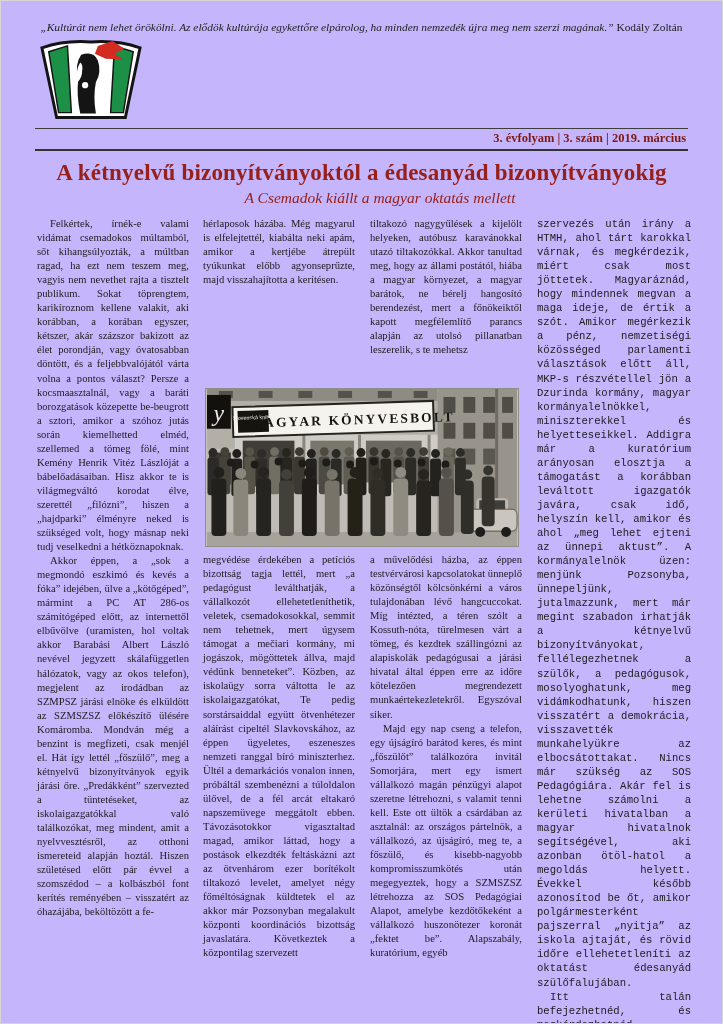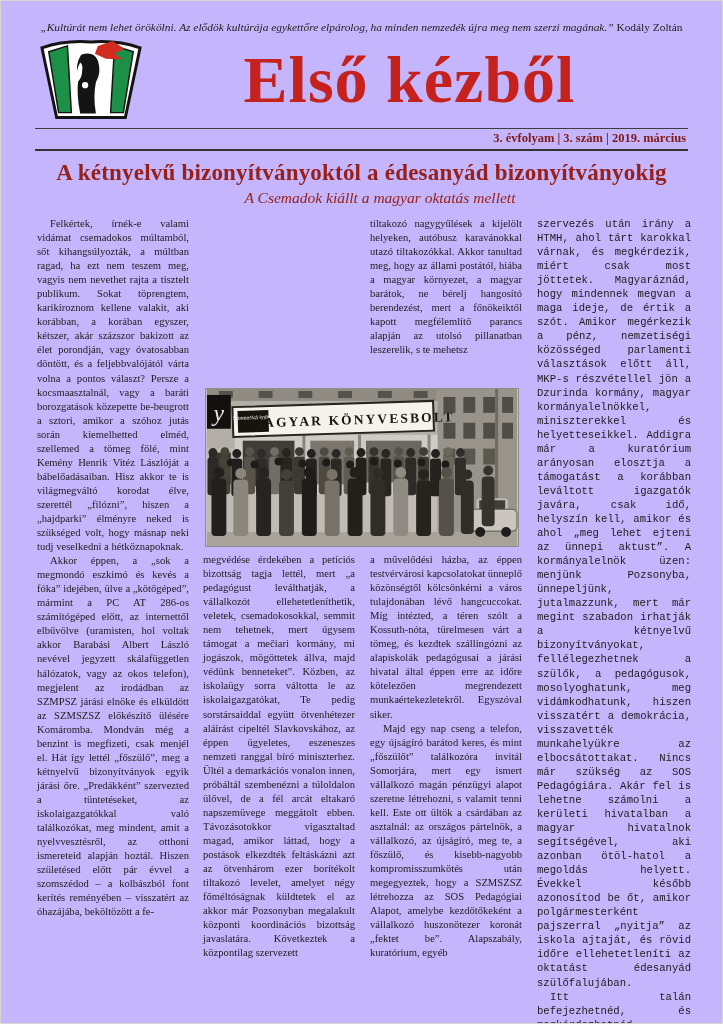--- a/index.html
+++ b/index.html
@@ -45,36 +45,36 @@
       <svg viewBox="0 0 110 84" xmlns="http://www.w3.org/2000/svg">
         <path d="M5,9 Q28,1 55,3 Q82,1 105,9 L90,80 L20,80 Z" fill="#ffffff" stroke="#141414" stroke-width="3"></path>
         <path d="M12,13 L31,7 L35,75 L22,75 Z" fill="#1d9048" stroke="#141414" stroke-width="1.5"></path>
         <path d="M98,13 L79,7 L75,75 L88,75 Z" fill="#1d9048" stroke="#141414" stroke-width="1.5"></path>
         <path d="M62,7 L77,2 L89,10 L79,15 L88,21 L70,20 L59,15 Z" fill="#d22b20"></path>
         <path d="M45,16 Q58,12 62,22 Q66,34 60,44 Q57,58 60,76 L44,76 Q40,56 42,42 Q38,26 45,16 Z" fill="#141414"></path>
         <path d="M44,24 Q39,32 41,44 Q46,40 46,32 Q47,26 44,24 Z" fill="#ffffff"></path>
         <circle cx="49" cy="47" r="3.2" fill="#ffffff"></circle>
       </svg>
     </span>
-    <div class="title">Első kézből</div>
   </div>
 
   <div class="rule1"></div>
   <div class="issue">3. évfolyam | 3. szám | 2019. március</div>
   <div class="rule2"></div>
 
   <div class="headline">A kétnyelvű bizonyítványoktól a édesanyád bizonyítványokig</div>
   <div class="subheadline">A Csemadok kiállt a magyar oktatás mellett</div>
 
   <div class="colblock" id="col1">
     <p>Felkértek, írnék-e valami vidámat csemadokos múltamból, sőt kihangsúlyozták, a múltban ragad, ha ezt nem teszem meg, vagyis nem nevethet rajta a tisztelt publikum. Sokat töprengtem, karikíroznom kellene valakit, aki korábban, a korában egyszer, kétszer, akár százszor bakizott az élet porondján, vagy óvatosabban döntött, és a feljebbvalójától várta volna a pontos választ? Persze a kocsmaasztalnál, vagy a baráti borozgatások közepette be-beugrott a sztori, amikor a szóhoz jutás során kiemelhetted elméd, szellemed a tömeg fölé, mint Kemény Henrik Vitéz Lászlóját a bábelőadásaiban. Hisz akkor te is világmegváltó korodat élve, szerettél „filózni”, hiszen a „hajdparki” élményre neked is szükséged volt, hogy másnap neki tudj veselkedni a hétköznapoknak.</p>
     <p>Akkor éppen, a „sok a megmondó eszkimó és kevés a fóka” idejében, ülve a „kötőgéped”, mármint a PC AT 286-os számítógéped előtt, az internettől elbűvölve (uramisten, hol voltak akkor Barabási Albert László nevével jegyzett skálafüggetlen hálózatok, vagy az okos telefon), megjelent az irodádban az SZMPSZ járási elnöke és elküldött az SZMSZSZ előkészítő ülésére Komáromba. Mondván még a benzint is megfizeti, csak menjél el. Hát így lettél „főszülő”, meg a kétnyelvű bizonyítványok egyik járási őre. „Predákként” szervezted a tüntetéseket, az iskolaigazgatókkal való találkozókat, meg mindent, amit a nyelvvesztésről, az otthoni ismereteid alapján hoztál. Hiszen születésed előtt pár évvel a szomszédod – a kolbászból font kerítés reményében – visszatért az óhazájába, beköltözött a fe-</p>
   </div>
 
   <div class="colblock" id="col2a">
+    <p class="cont">hérlaposok házába. Még magyarul is elfelejtettél, kiabálta neki apám, amikor a kertjébe átrepült tyúkunkat előbb agyonseprűzte, majd visszahajította a kerítésen.</p>
   </div>
 
   <div class="colblock" id="col3a">
     <p class="cont">tiltakozó nagygyűlések a kijelölt helyeken, autóbusz karavánokkal utazó tiltakozókkal. Akkor tanultad meg, hogy az állami postától, hiába a magyar környezet, a magyar barátok, ne bérelj hangosító berendezést, mert a főnökeiktől kapott megfélemlítő parancs alapján az utolsó pillanatban leszerelik, s te mehetsz</p>
   </div>
 
   <div class="colblock" id="col4">
     <p class="cont">szervezés után irány a HTMH, ahol tárt karokkal várnak, és megkérdezik, miért csak most jöttetek. Magyaráznád, hogy mindennek megvan a maga ideje, de értik a szót. Amikor megérkezik a pénz, nemzetiségi közösséged parlamenti választások előtt áll, MKP-s részvétellel jön a Dzurinda kormány, magyar kormányalelnökkel, miniszterekkel és helyetteseikkel. Addigra már a kuratórium arányosan elosztja a támogatást a korábban leváltott igazgatók javára, csak idő, helyszín kell, amikor és ahol „meg lehet ejteni az ünnepi aktust”. A kormányalelnök üzen: menjünk Pozsonyba, ünnepeljünk, jutalmazzunk, mert már megint szabadon irhatják a kétnyelvű bizonyítványokat, fellélegezhetnek a szülők, a pedagógusok, mosolyoghatunk, meg vidámkodhatunk, hiszen visszatért a demokrácia, visszavették munkahelyükre az elbocsátottakat. Nincs már szükség az SOS Pedagógiára. Akár fel is lehetne számolni a kerületi hivatalban a magyar hivatalnok segítségével, aki azonban ötöl-hatol a megoldás helyett. Évekkel később azonosítod be őt, amikor polgármesterként pajszerral „nyitja” az iskola ajtaját, és rövid időre ellehetetleníti az oktatást édesanyád szülőfalujában.</p>
     <p><span>Itt talán befejezhetnéd, és megkérdezhetnéd magadtól, honnan hova jutottál, a kisebbségi gépezetben ezt a fejlesztések javára írhatod, hogy a képzeletbeli pályán leutaztál egy kört, és újból – igaz pár éves fáziseltolódással – ott vagy, ahonnan elindultál. Így azt sem tudod eldönteni, volt-e benne humor, vidámság. Ha a publikum esetleg emlékszik rá, vigad-e vagy szomorkodik?</span><span class="author">Huszár László</span></p>
   </div>

